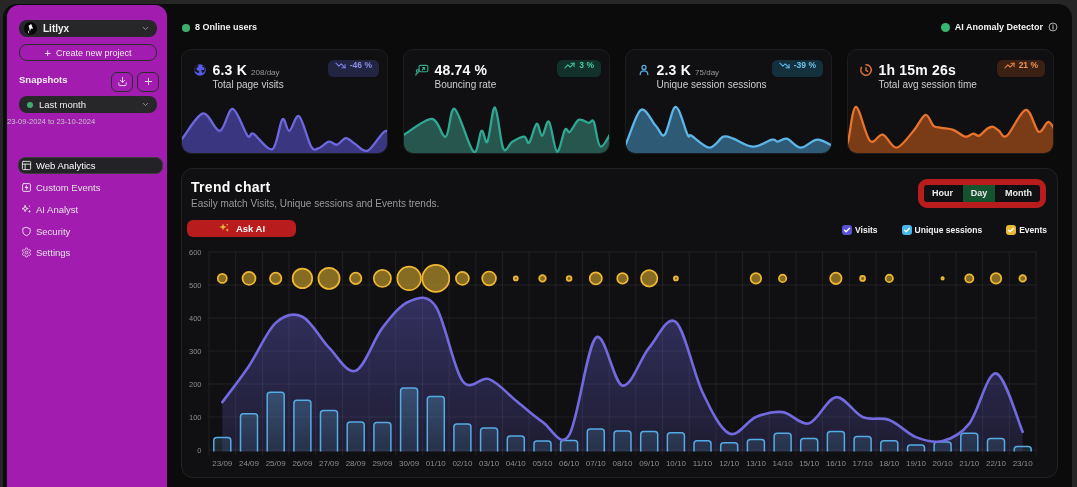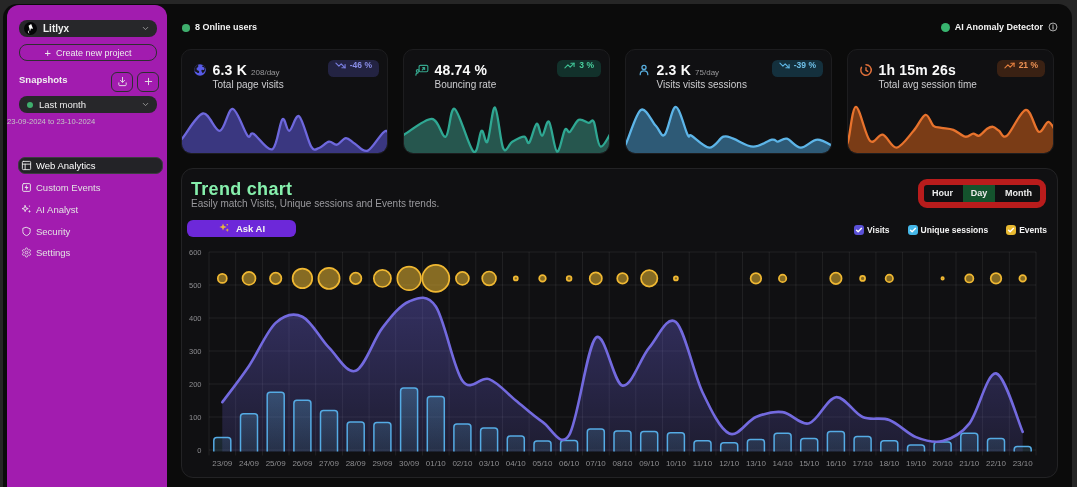--- a/index.html
+++ b/index.html
@@ -16,26 +16,26 @@
 .dot { border-radius:50%; background:#3fae6d; position:absolute; }
 #online { position:absolute; left:192px; top:18px; color:#f2f2f2; font-size:9px; font-weight:700; }
 #anom { position:absolute; right:14px; top:18px; display:flex; align-items:center; gap:5px; color:#f4f4f4; font-size:9px; font-weight:700; }
 .card { position:absolute; top:45px; width:207.5px; height:105px; background:#101012; border:1px solid #1d1d1f; border-radius:10px; overflow:hidden; }
 .cicon { position:absolute; left:11px; top:13px; }
 .cval { position:absolute; left:31px; top:12px; color:#fafafa; font-size:14px; font-weight:700; letter-spacing:0.2px; }
 .cval .per { font-size:8px; font-weight:400; color:#98989b; letter-spacing:0;text-align:center; }
 .clab { position:absolute; left:31px; top:28.5px; color:#cdcdd0; font-size:10px; }
 .badge { position:absolute; right:8px; top:10px; height:17px; border-radius:5.5px; display:flex; gap:4px; padding:0 7px; font-size:8.5px; font-weight:700; }
 #trend { position:absolute; left:177.5px; top:164px; width:877px; height:310px; background:#101012; border:1px solid #232325; border-radius:12px; }
-#ttitle { position:absolute; left:9.5px; top:10px; color:#86efac; font-size:18px; font-weight:700; letter-spacing:0.3px; }
+#ttitle { position:absolute; left:9.5px; top:10px; color:#ffffff; font-size:14px; font-weight:700; letter-spacing:0.3px; }
 #tsub { position:absolute; left:9.5px; top:28.5px; color:#9a9a9e; font-size:10px; }
-#askai { position:absolute; left:5.5px; top:50.5px; width:109px; height:17px; background:#6d28d9; border-radius:6px; display:flex; align-items:center; justify-content:center; gap:6px; color:#f2f2f2; font-size:9.5px; font-weight:700; }
+#askai { position:absolute; left:5.5px; top:50.5px; width:109px; height:17px; background:#b91c1c; border-radius:6px; display:flex; align-items:center; justify-content:center; gap:6px; color:#f2f2f2; font-size:9.5px; font-weight:700; }
 #seg { position:absolute; right:10.5px; top:10px; width:128px; height:28.5px; border:6px solid #b91c1c; border-radius:9px; display:flex; align-items:center; justify-content:space-between; padding:0 8px; color:#ededed; font-size:9px; font-weight:700; }
 #seg .on { background:#14532d; border-radius:0; padding:3.5px 7.5px; }
-#legend { position:absolute; right:9.5px; top:55.5px; display:flex; align-items:center; gap:18px; color:#f2f2f2; font-size:8.5px; font-weight:700; }
+#legend { position:absolute; right:9.5px; top:55.5px; display:flex; align-items:center; gap:24px; color:#f2f2f2; font-size:8.5px; font-weight:700; }
 .lg { display:flex; align-items:center; gap:3px; }
 .cb { width:10px; height:10px; border-radius:3px; }
 </style></head>
 <body>
 <div id="app">
 <div id="side">
   <div class="pill" style="top:15px;padding-left:5px">
         <svg width="13" height="13" viewBox="0 0 24 24">
           <circle cx="12" cy="12" r="12" fill="#050507"></circle>
           <path d="M13.2 3.8l3.6 8.8-4.1-.6-1.3 4.6-3-9.6z" fill="#fff"></path>
@@ -156,21 +156,21 @@
         <path d="M-4.0,42.0 C-3.3,41.8 -5.3,43.6 0.0,40.7 C5.3,37.8 20.9,24.5 27.8,24.8 C34.8,25.1 37.9,44.4 41.7,42.7 C45.5,41.1 46.1,12.4 50.7,14.9 C55.3,17.4 65.0,54.0 69.5,57.6 C74.0,61.2 75.2,38.4 77.5,36.8 C79.8,35.1 81.2,51.6 83.4,47.7 C85.7,43.8 88.3,12.3 91.0,13.5 C93.7,14.7 96.4,48.9 99.3,54.6 C102.2,60.3 104.8,49.7 108.3,47.7 C111.8,45.7 117.4,42.5 120.2,42.7 C123.0,42.9 123.1,50.9 125.2,48.7 C127.3,46.6 130.5,31.0 132.7,29.8 C134.8,28.6 136.0,42.0 138.1,41.7 C140.2,41.4 142.5,25.2 145.0,27.8 C147.5,30.4 150.3,56.3 153.0,57.6 C155.7,58.9 158.8,39.1 160.9,35.8 C163.1,32.5 163.6,39.5 165.9,37.8 C168.2,36.1 171.7,27.3 174.8,25.8 C178.0,24.3 182.3,28.5 184.8,28.8 C187.3,29.1 187.8,23.8 189.8,27.8 C191.8,31.8 193.3,51.8 196.7,52.7 C200.1,53.6 207.8,36.3 210.0,33.0 L210.0,63.0 L-4.0,63.0 Z" fill="#26564e"></path>
         <path d="M-4.0,42.0 C-3.3,41.8 -5.3,43.6 0.0,40.7 C5.3,37.8 20.9,24.5 27.8,24.8 C34.8,25.1 37.9,44.4 41.7,42.7 C45.5,41.1 46.1,12.4 50.7,14.9 C55.3,17.4 65.0,54.0 69.5,57.6 C74.0,61.2 75.2,38.4 77.5,36.8 C79.8,35.1 81.2,51.6 83.4,47.7 C85.7,43.8 88.3,12.3 91.0,13.5 C93.7,14.7 96.4,48.9 99.3,54.6 C102.2,60.3 104.8,49.7 108.3,47.7 C111.8,45.7 117.4,42.5 120.2,42.7 C123.0,42.9 123.1,50.9 125.2,48.7 C127.3,46.6 130.5,31.0 132.7,29.8 C134.8,28.6 136.0,42.0 138.1,41.7 C140.2,41.4 142.5,25.2 145.0,27.8 C147.5,30.4 150.3,56.3 153.0,57.6 C155.7,58.9 158.8,39.1 160.9,35.8 C163.1,32.5 163.6,39.5 165.9,37.8 C168.2,36.1 171.7,27.3 174.8,25.8 C178.0,24.3 182.3,28.5 184.8,28.8 C187.3,29.1 187.8,23.8 189.8,27.8 C191.8,31.8 193.3,51.8 196.7,52.7 C200.1,53.6 207.8,36.3 210.0,33.0" fill="none" stroke="#2fa893" stroke-width="2.3" stroke-linejoin="round" stroke-linecap="round"></path>
       </svg>
 </div>
     <div class="card" style="left:621.5px">
 <div class="cicon"><svg width="14" height="14" viewBox="0 0 24 24" fill="none" style="">
           <circle cx="12" cy="7.5" r="3.5" stroke="#58aede" stroke-width="2.2"></circle>
           <path d="M5.5 20c0-4 2.5-6.5 6.5-6.5s6.5 2.5 6.5 6.5" stroke="#58aede" stroke-width="2.2" stroke-linecap="round"></path>
         </svg></div>
 <div class="cval">2.3 K <span class="per">75/day</span></div>
-<div class="clab">Visits visits sessions</div>
+<div class="clab">Unique session sessions</div>
 <div class="badge" style="background:#14303d;color:#6fc0e8">
         <svg width="11" height="11" viewBox="0 0 24 24" fill="none">
           <path d="M2 7l6.5 6.5 5-5L22 17" stroke="#5fb7e6" stroke-width="2.4" stroke-linecap="round" stroke-linejoin="round"></path>
           <path d="M15 17h7v-7" stroke="#5fb7e6" stroke-width="2.4" stroke-linecap="round" stroke-linejoin="round"></path>
         </svg>
         <span>-39 %</span>
       </div>
 <svg width="206" height="59" viewBox="0 0 206 59" preserveAspectRatio="none" style="position:absolute;left:0;bottom:0">
         <path d="M-4.0,52.0 C-3.3,51.6 -3.1,55.7 0.0,49.7 C3.1,43.7 9.9,18.9 14.9,15.9 C19.9,12.9 25.8,27.7 29.8,31.8 C33.8,35.9 35.4,43.9 38.7,40.7 C42.0,37.6 45.9,12.9 49.7,12.9 C53.5,12.9 59.0,35.9 61.6,40.7 C64.2,45.5 62.0,39.6 65.6,41.7 C69.2,43.9 78.1,53.4 83.4,53.6 C88.7,53.8 93.4,44.2 97.4,42.7 C101.4,41.2 102.3,43.0 107.3,44.7 C112.3,46.4 120.8,52.5 127.2,52.7 C133.7,52.9 141.9,46.5 146.0,45.7 C150.1,44.9 149.5,47.9 152.0,47.7 C154.5,47.5 157.1,43.7 160.9,44.7 C164.7,45.7 169.7,53.4 174.8,53.6 C179.9,53.8 185.8,45.6 191.7,45.7 C197.6,45.8 206.9,52.6 210.0,54.0 L210.0,63.0 L-4.0,63.0 Z" fill="#2e5a76"></path>
         <path d="M-4.0,52.0 C-3.3,51.6 -3.1,55.7 0.0,49.7 C3.1,43.7 9.9,18.9 14.9,15.9 C19.9,12.9 25.8,27.7 29.8,31.8 C33.8,35.9 35.4,43.9 38.7,40.7 C42.0,37.6 45.9,12.9 49.7,12.9 C53.5,12.9 59.0,35.9 61.6,40.7 C64.2,45.5 62.0,39.6 65.6,41.7 C69.2,43.9 78.1,53.4 83.4,53.6 C88.7,53.8 93.4,44.2 97.4,42.7 C101.4,41.2 102.3,43.0 107.3,44.7 C112.3,46.4 120.8,52.5 127.2,52.7 C133.7,52.9 141.9,46.5 146.0,45.7 C150.1,44.9 149.5,47.9 152.0,47.7 C154.5,47.5 157.1,43.7 160.9,44.7 C164.7,45.7 169.7,53.4 174.8,53.6 C179.9,53.8 185.8,45.6 191.7,45.7 C197.6,45.8 206.9,52.6 210.0,54.0" fill="none" stroke="#5db5e8" stroke-width="2.3" stroke-linejoin="round" stroke-linecap="round"></path>

